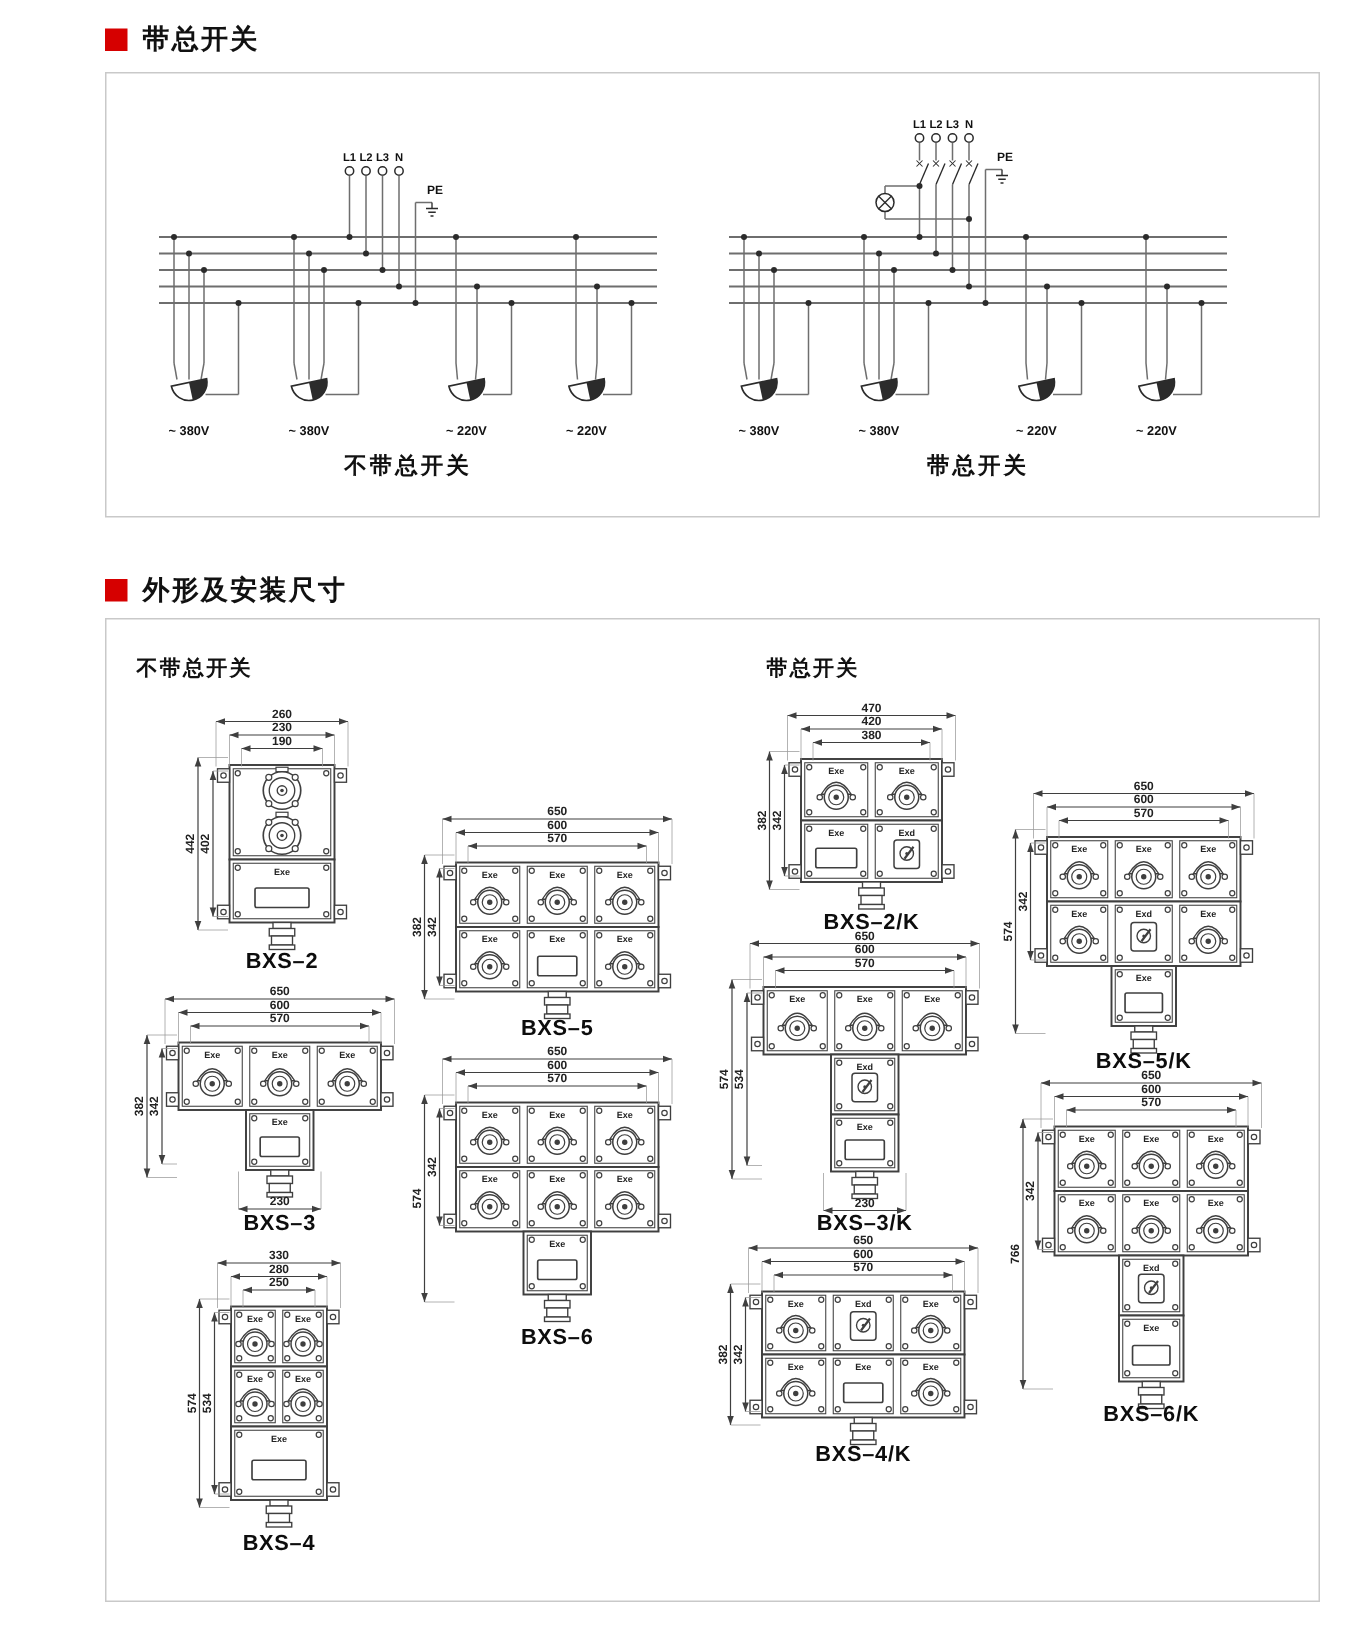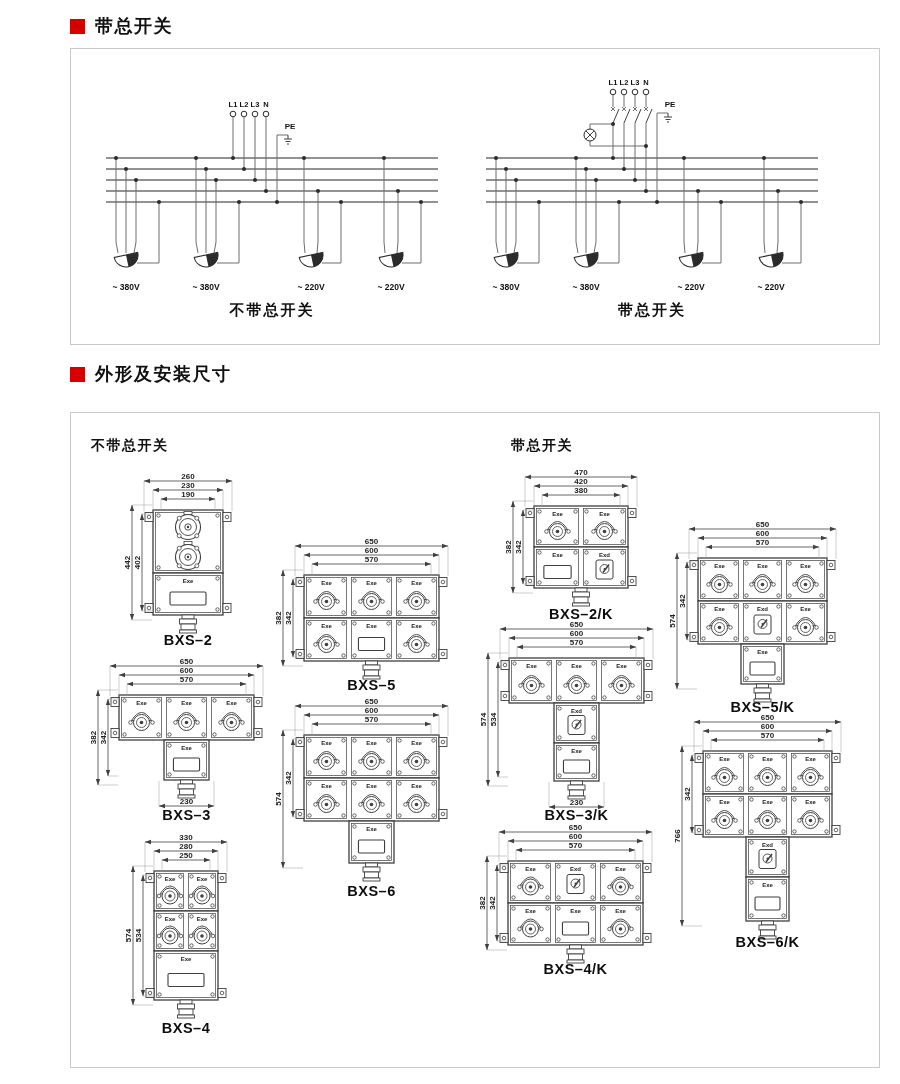--- a/index.html
+++ b/index.html
@@ -234,21 +234,21 @@
           <g transform="rotate(-12 700 206)">
             <path d="M 688 206 A 12 12 0 0 0 712 206 Z" fill="#fff" stroke="#2b2b2b" stroke-width="1.1"></path>
             <path d="M 700 206 L 712 206 A 12 12 0 0 1 700 218 Z" fill="#2b2b2b"></path>
           </g>
           <text x="700" y="241" font-size="8.5" font-weight="bold" fill="#111111" text-anchor="middle">~ 220V</text>
           <text x="581" y="266" font-size="15" font-weight="bold" fill="#111111" text-anchor="middle" letter-spacing="2">带总开关</text>
         </g>
       </svg>
   </div>
 
-  <div class="sec-head" style="top:362px">
+  <div class="sec-head" style="top:381px">
     <span class="bullet" style="background: rgb(214, 0, 0);"></span>
     <span class="sec-title">外形及安装尺寸</span>
   </div>
 
   <div class="panel" style="top:412px;height:654px">
     <div class="col-head" style="left:20px">不带总开关</div>
     <div class="col-head" style="left:440px">带总开关</div>
     <svg id="svg2" width="806" height="652" viewBox="0 0 806 652">
         <g>
           <rect x="82" y="97" width="70" height="63" fill="#fff" stroke="#3f3f3f" stroke-width="1.3"></rect>

